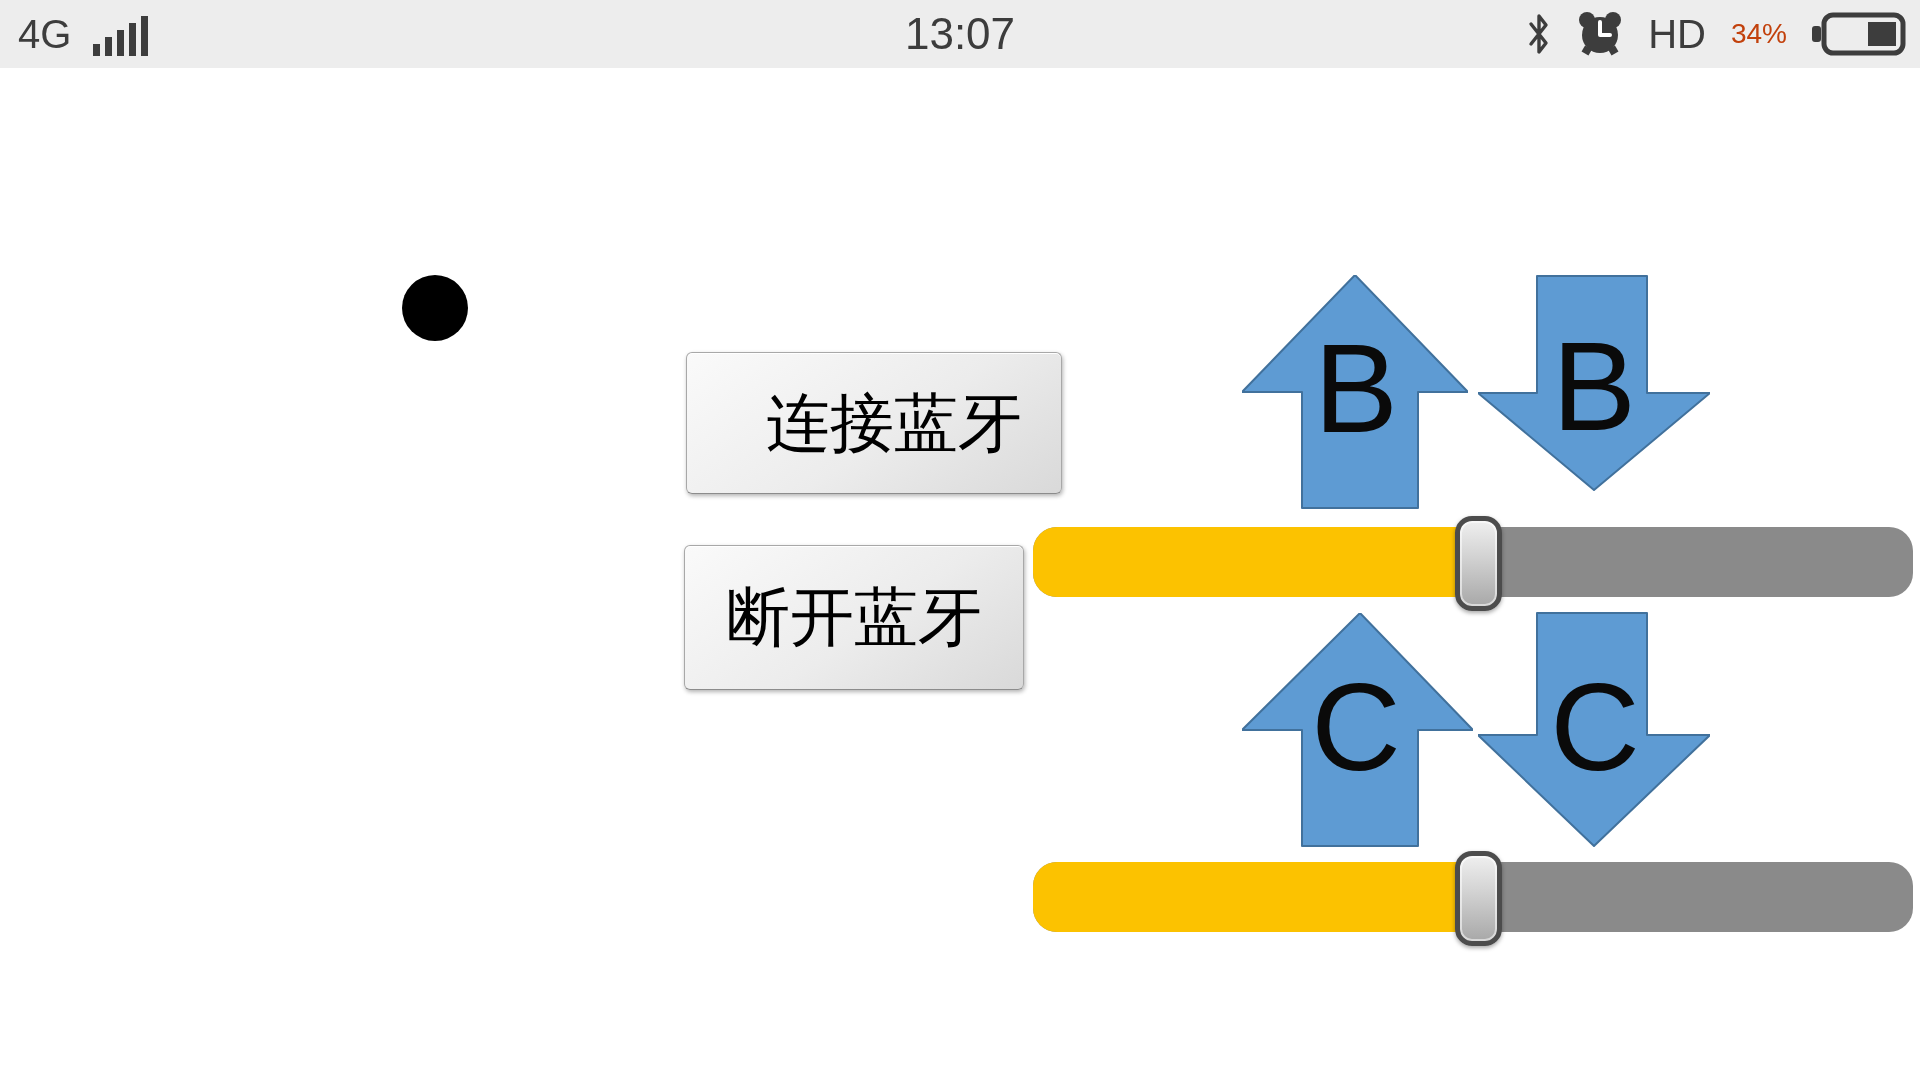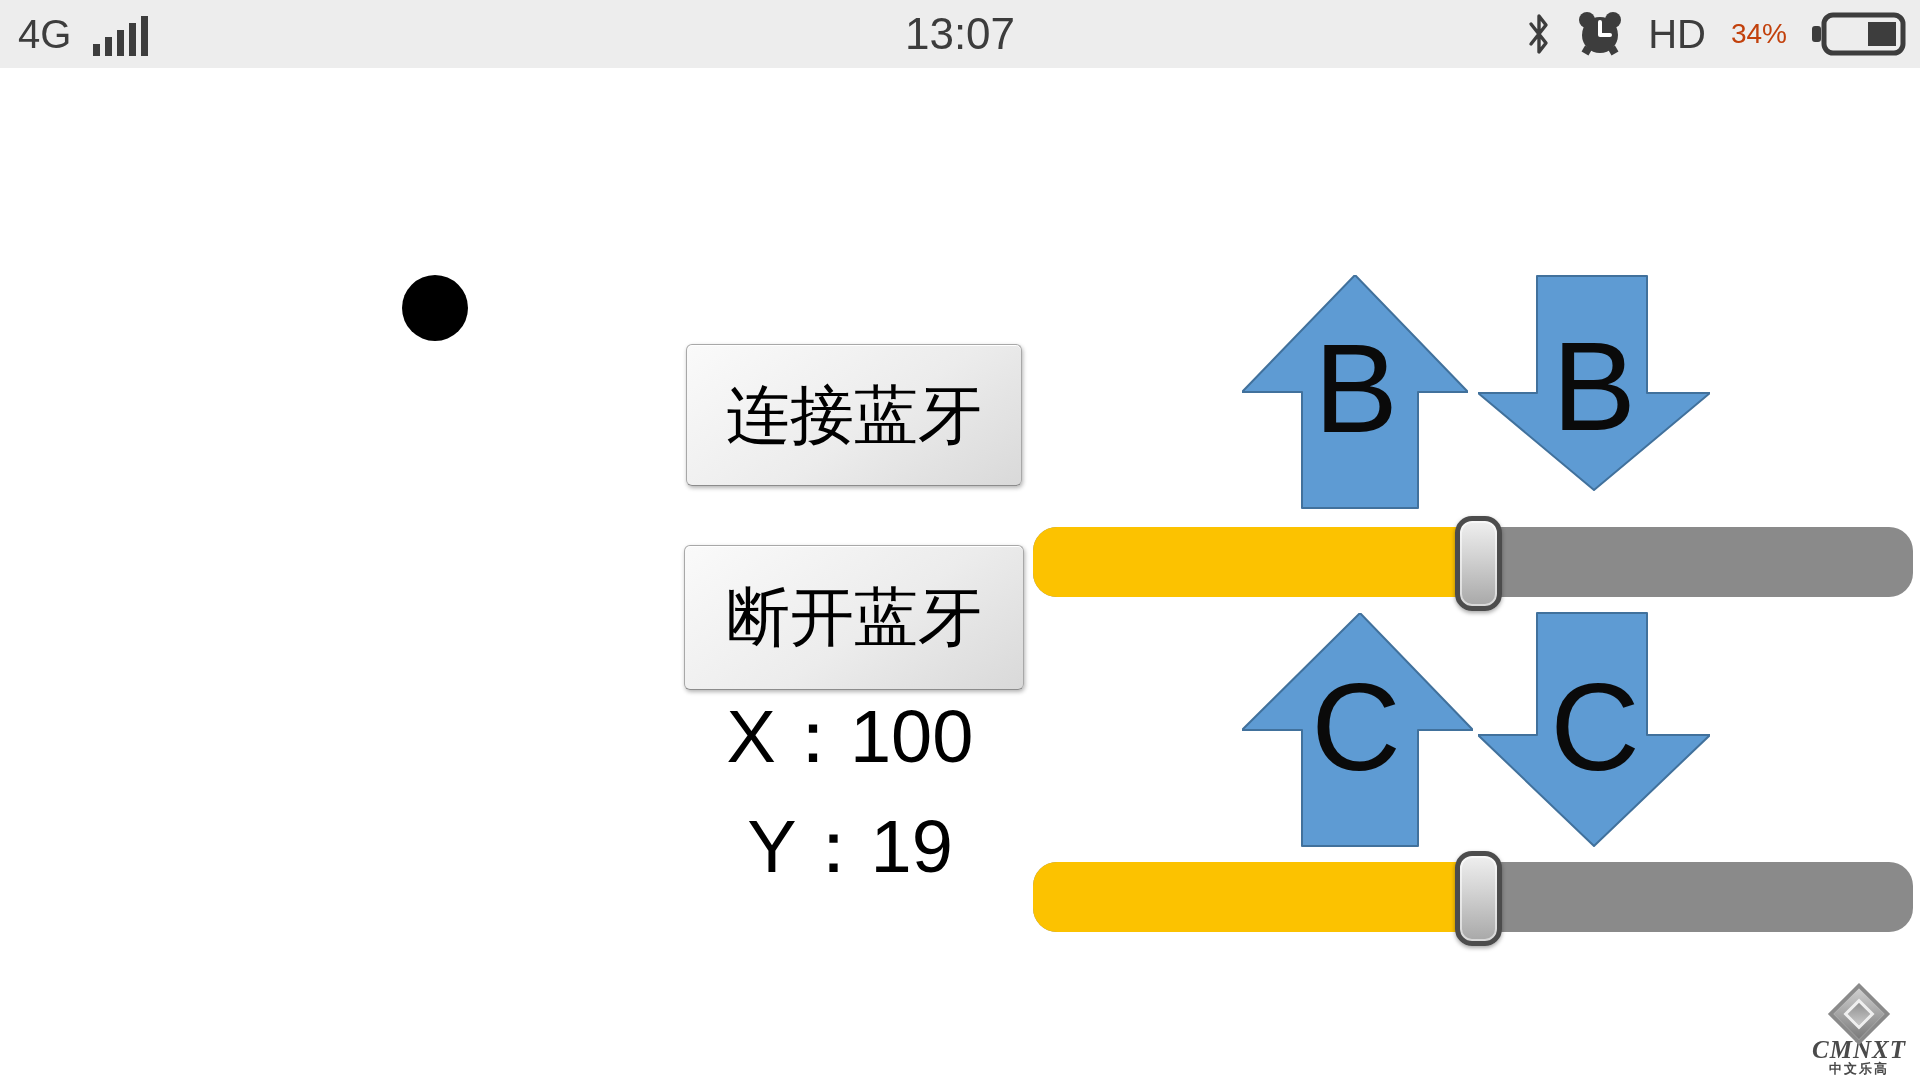--- a/index.html
+++ b/index.html
@@ -32,21 +32,21 @@
   
   #ball{position:absolute;left:402px;top:275px;width:66px;height:66px;border-radius:50%;background:#000;}
   
   .app-btn{
     position:absolute;display:flex;align-items:center;justify-content:center;
     background:linear-gradient(145deg,#fafafa 0%,#ececec 55%,#d9d9d9 100%);
     border:1px solid #a8a8a8;border-bottom-color:#8c8c8c;border-radius:6px;
     box-shadow:1px 2px 4px rgba(0,0,0,.3), inset 0 1px 0 #ffffff;
     font-size:64px;color:#000;cursor:pointer;
   }
-  #btn-connect{left:686px;top:344px;width:334px;height:140px;}
+  #btn-connect{left:686px;top:352px;width:334px;height:140px;padding-left:40px;}
   #btn-disconnect{left:684px;top:505px;width:338px;height:143px;margin-top:40px;}
   
   .readout{position:absolute;left:620px;width:460px;text-align:center;font-size:74px;color:#000;}
   #readout-x{top:688px;}
   #readout-y{top:798px;}
   
   .arrow{position:absolute;cursor:pointer;}
   .arrow text{font-family:"Liberation Sans",sans-serif;fill:#0a0a0a;}
   
   .slider{position:absolute;left:1033px;width:880px;height:70px;}
@@ -110,22 +110,20 @@
       </svg>
     </div>
   </div>
 
 
   <div id="ball"></div>
 
   <div id="btn-connect" class="app-btn">连接蓝牙</div>
   <div id="btn-disconnect" class="app-btn">断开蓝牙</div>
 
-  <div id="readout-x" class="readout">X：100</div>
-  <div id="readout-y" class="readout">Y：19</div>
 
   <svg class="arrow" style="left:1242px;top:275px;" width="226" height="234" viewBox="0 0 226 234">
     <polygon points="113,0 226,117 176,117 176,233 60,233 60,117 0,117" fill="#5e9bd3" stroke="#41719c" stroke-width="2" stroke-linejoin="round"></polygon>
     <text x="114" y="157" font-size="126" text-anchor="middle">B</text>
   </svg>
 
   <svg class="arrow" style="left:1478px;top:275px;" width="232" height="216" viewBox="0 0 232 216">
     <polygon points="59,1 169,1 169,118 232,118 116,215 0,118 59,118" fill="#5e9bd3" stroke="#41719c" stroke-width="2" stroke-linejoin="round"></polygon>
     <text x="116" y="155" font-size="126" text-anchor="middle">B</text>
   </svg>
@@ -145,21 +143,14 @@
     <polygon points="59,1 169,1 169,123 232,123 116,234 0,123 59,123" fill="#5e9bd3" stroke="#41719c" stroke-width="2" stroke-linejoin="round"></polygon>
     <text x="117" y="158" font-size="124" text-anchor="middle">C</text>
   </svg>
 
   <div id="slider-c" class="slider">
     <div class="track"></div>
     <div class="fill" style="width: 50.2%;"></div>
     <div class="thumb"></div>
   </div>
 
-  <div id="watermark">
-    <div id="wm-diamond">
-        <div class="inner"></div>
-      </div>
-    <div id="wm-brand">CMNXT</div>
-    <div id="wm-sub">中文乐高</div>
-  </div>
 
 </div>
 
 </body></html>

